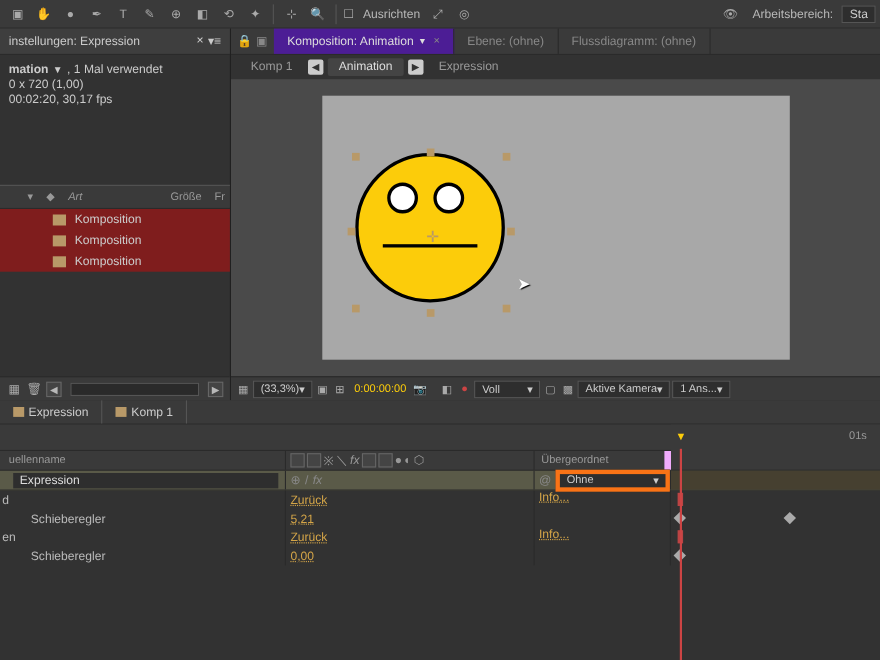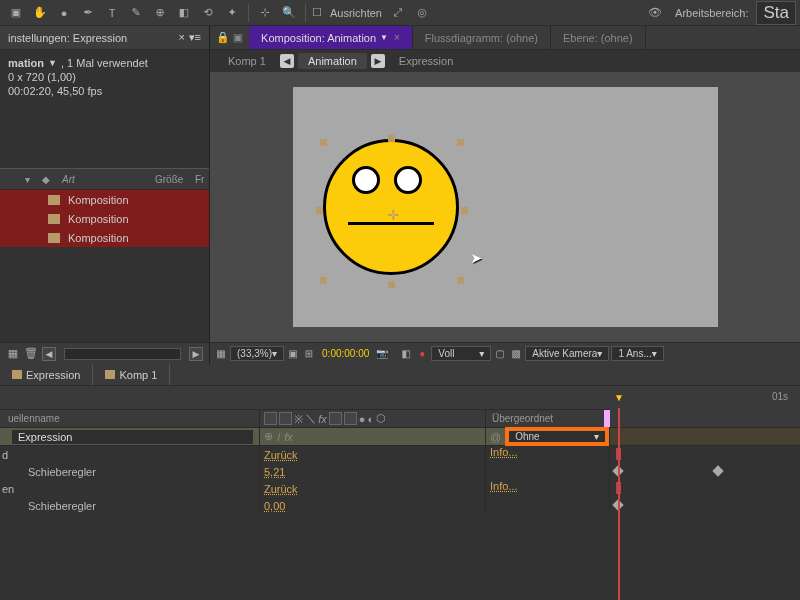--- a/index.html
+++ b/index.html
@@ -4,21 +4,21 @@
 <style>
   * { box-sizing: border-box; margin: 0; padding: 0; font-family: Arial, sans-serif; }
   body { background: #3a3a3a; color: #b8b8b8; font-size: 11px; overflow: hidden; width: 800px; height: 600px; position: relative; }
   
   
   .top-toolbar { height: 26px; background: #3a3a3a; display: flex; align-items: center; padding: 0 4px; border-bottom: 1px solid #2a2a2a; }
   .tool-icon { width: 20px; height: 20px; margin: 0 2px; display: inline-flex; align-items: center; justify-content: center; cursor: pointer; color: #aaa; }
   .tool-divider { width: 1px; height: 18px; background: #555; margin: 0 4px; }
   .header-text { color: #b8b8b8; margin-left: 6px; }
   .top-right { margin-left: auto; display: flex; align-items: center; gap: 8px; }
-  .dropdown-small { background: #2e2e2e; border: 1px solid #555; padding: 1px 6px; color: #ccc; font-size: 17px; }
+  .dropdown-small { background: #2e2e2e; border: 1px solid #555; padding: 1px 6px; color: #ccc; font-size: 11px; }
   
   
   .left-panel { position: absolute; left: 0; top: 26px; width: 210px; height: 338px; background: #323232; border-right: 1px solid #202020; }
   .panel-header { height: 24px; background: #3e3e3e; display: flex; align-items: center; padding: 0 8px; color: #ccc; border-bottom: 1px solid #2a2a2a; }
   .panel-header-right { margin-left: auto; display: flex; gap: 4px; }
   .panel-info { padding: 6px 8px; color: #ccc; line-height: 14px; }
   .panel-info .title-row { display:flex; align-items:center; gap:4px; }
   .panel-info .arrow-dd { font-size: 9px; }
   
   .project-header { height: 22px; background: #3a3a3a; border-top: 1px solid #555; border-bottom: 1px solid #2a2a2a; display: flex; align-items: center; margin-top: 64px; }
@@ -151,21 +151,21 @@
       <span>▾≡</span>
     </div>
   </div>
   <div class="panel-info">
     <div class="title-row">
       <span style="font-weight:bold;">mation</span>
       <span class="arrow-dd">▼</span>
       <span>, 1 Mal verwendet</span>
     </div>
     <div>0 x 720 (1,00)</div>
-    <div>00:02:20, 45,50 fps</div>
+    <div>00:02:20, 30,17 fps</div>
   </div>
 
   <div class="project-header">
     <div class="proj-col arrow">▾</div>
     <div class="proj-col icon">◆</div>
     <div class="proj-col art">Art</div>
     <div class="proj-col size">Größe</div>
     <div class="proj-col fr">Fr</div>
   </div>
   <div class="project-list">
@@ -197,24 +197,24 @@
     <div class="lock-icons">
       <span>🔒</span>
       <span>▣</span>
     </div>
     <div class="view-tab active">
       <span>Komposition: Animation</span>
       <span class="tab-dd">▼</span>
       <span class="tab-close">×</span>
     </div>
     <div class="view-tab">
+      <span>Ebene: (ohne)</span>
+    </div>
+    <div class="view-tab">
       <span>Flussdiagramm: (ohne)</span>
-    </div>
-    <div class="view-tab">
-      <span>Ebene: (ohne)</span>
     </div>
   </div>
 
   <div class="breadcrumb">
     <span class="bc-item">Komp 1</span>
     <span class="bc-arrow">◀</span>
     <span class="bc-item active">Animation</span>
     <span class="bc-arrow">▶</span>
     <span class="bc-item">Expression</span>
   </div>

